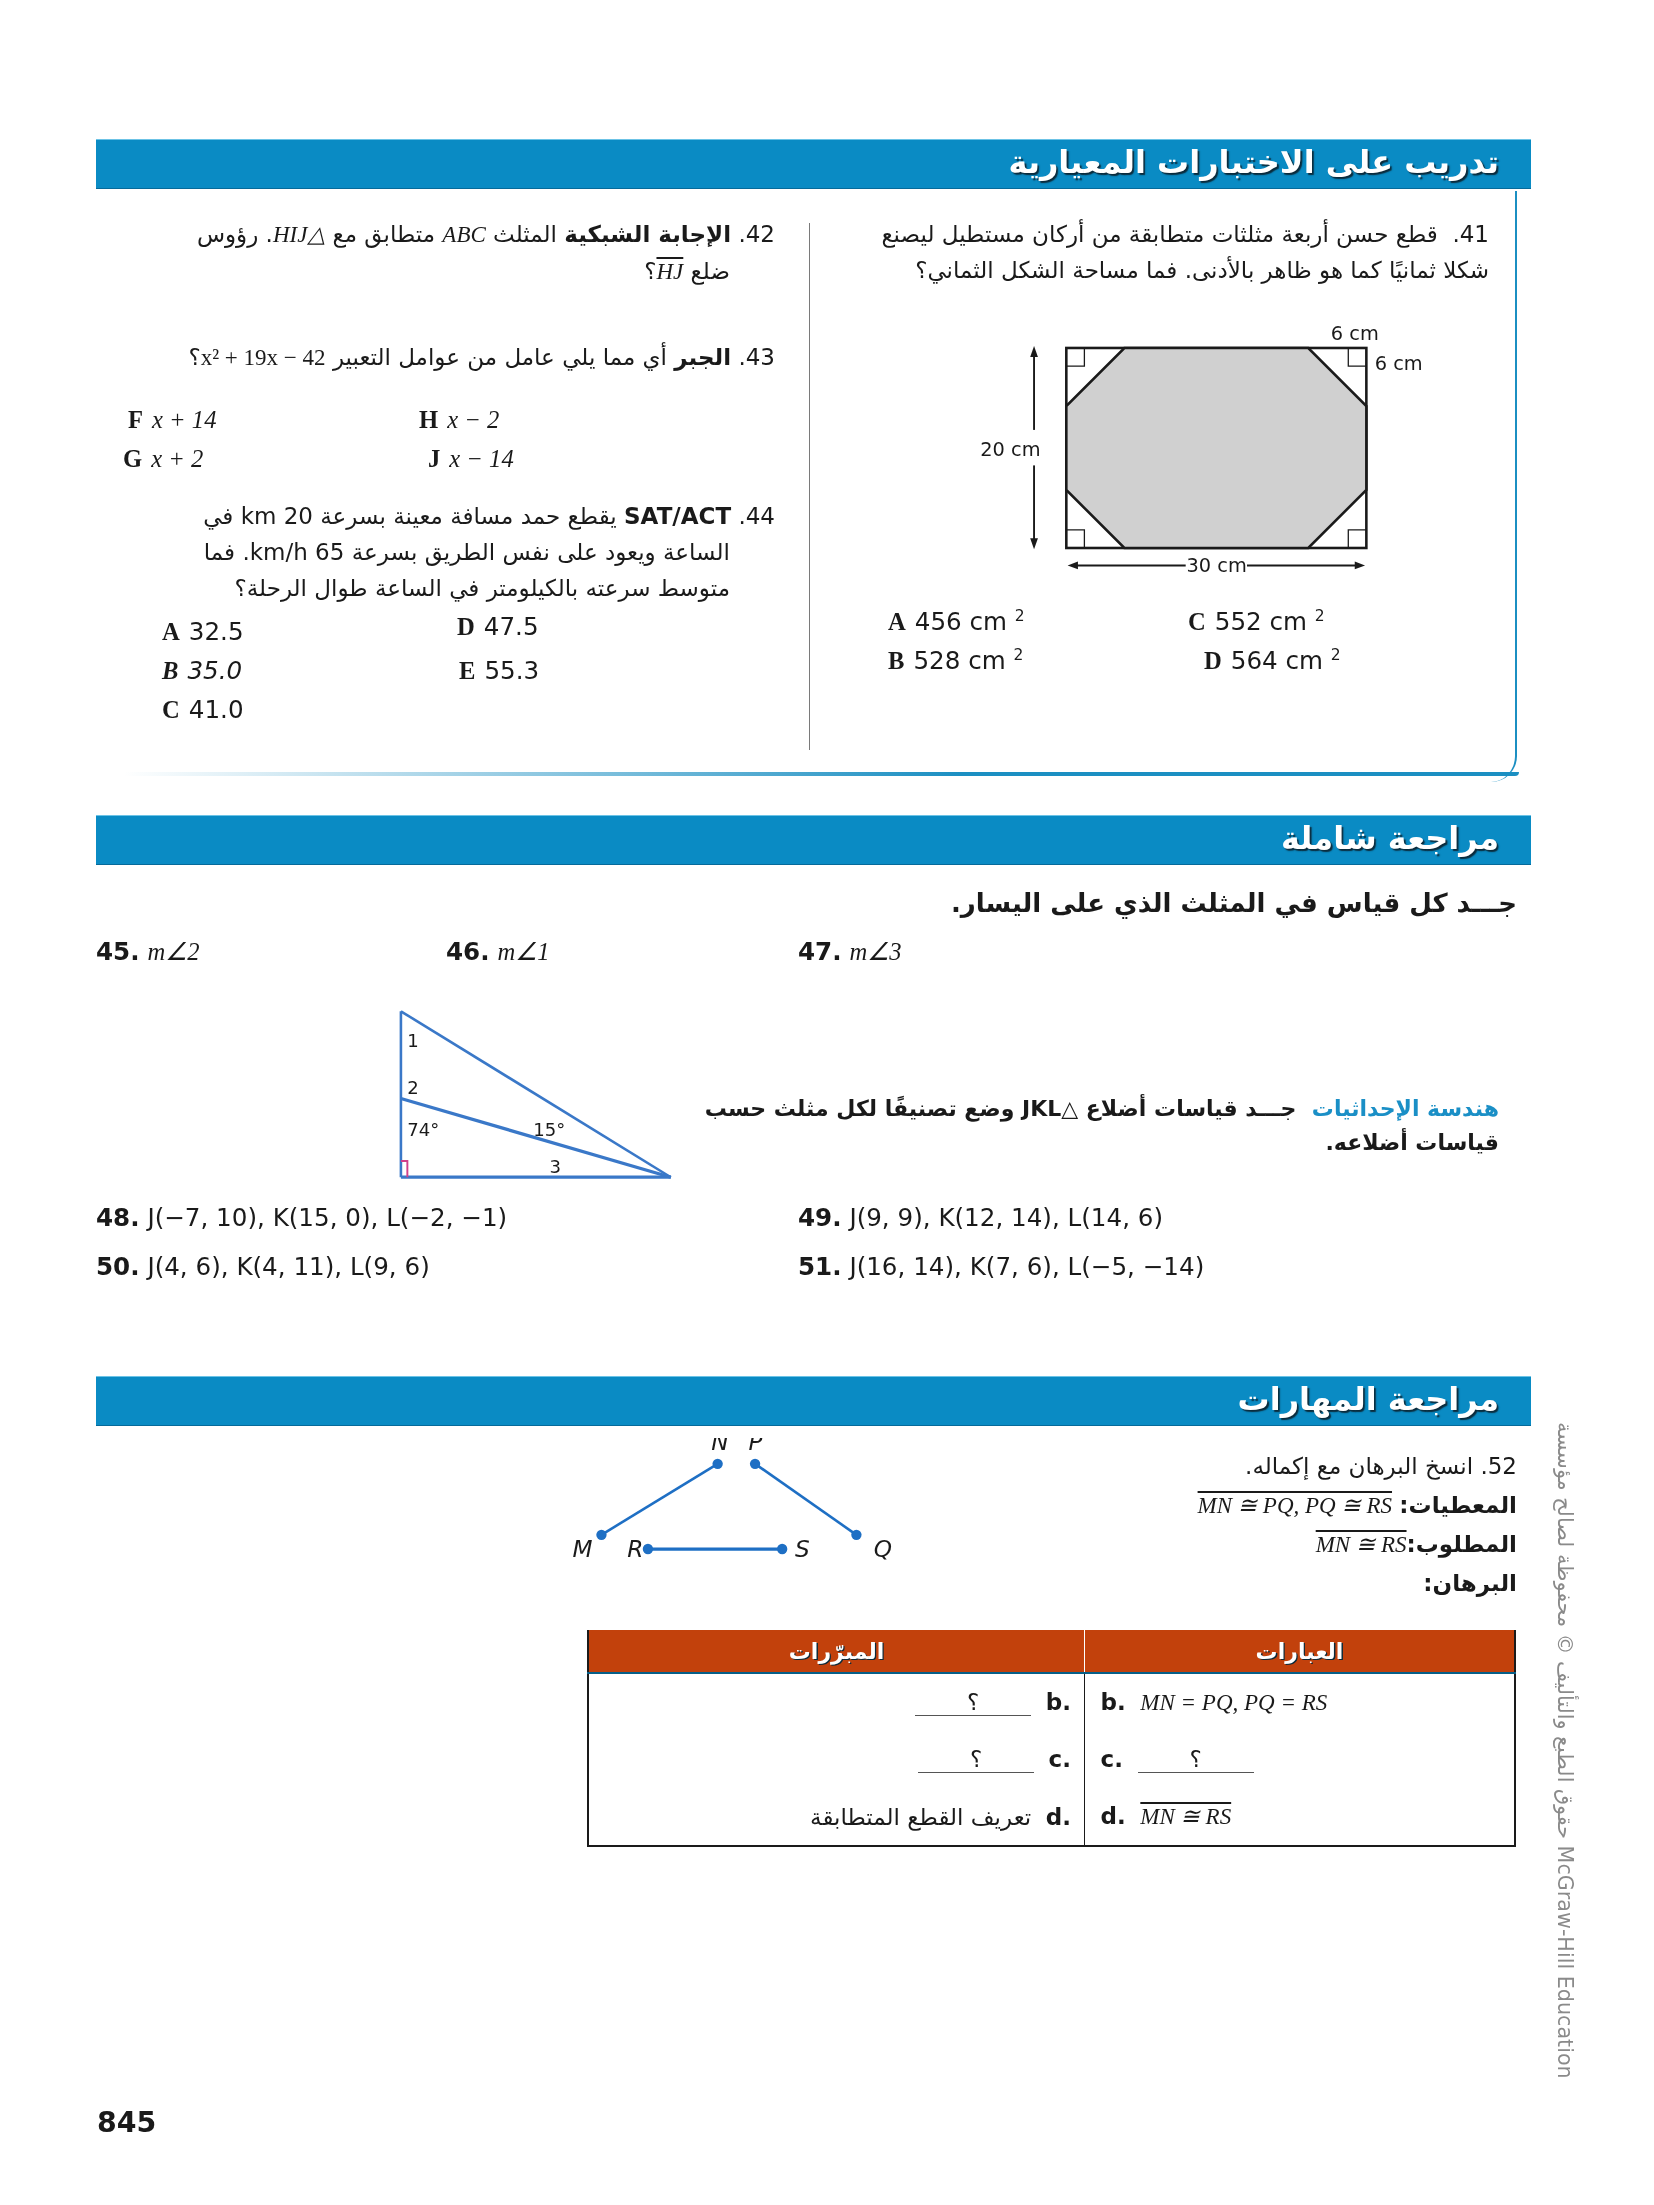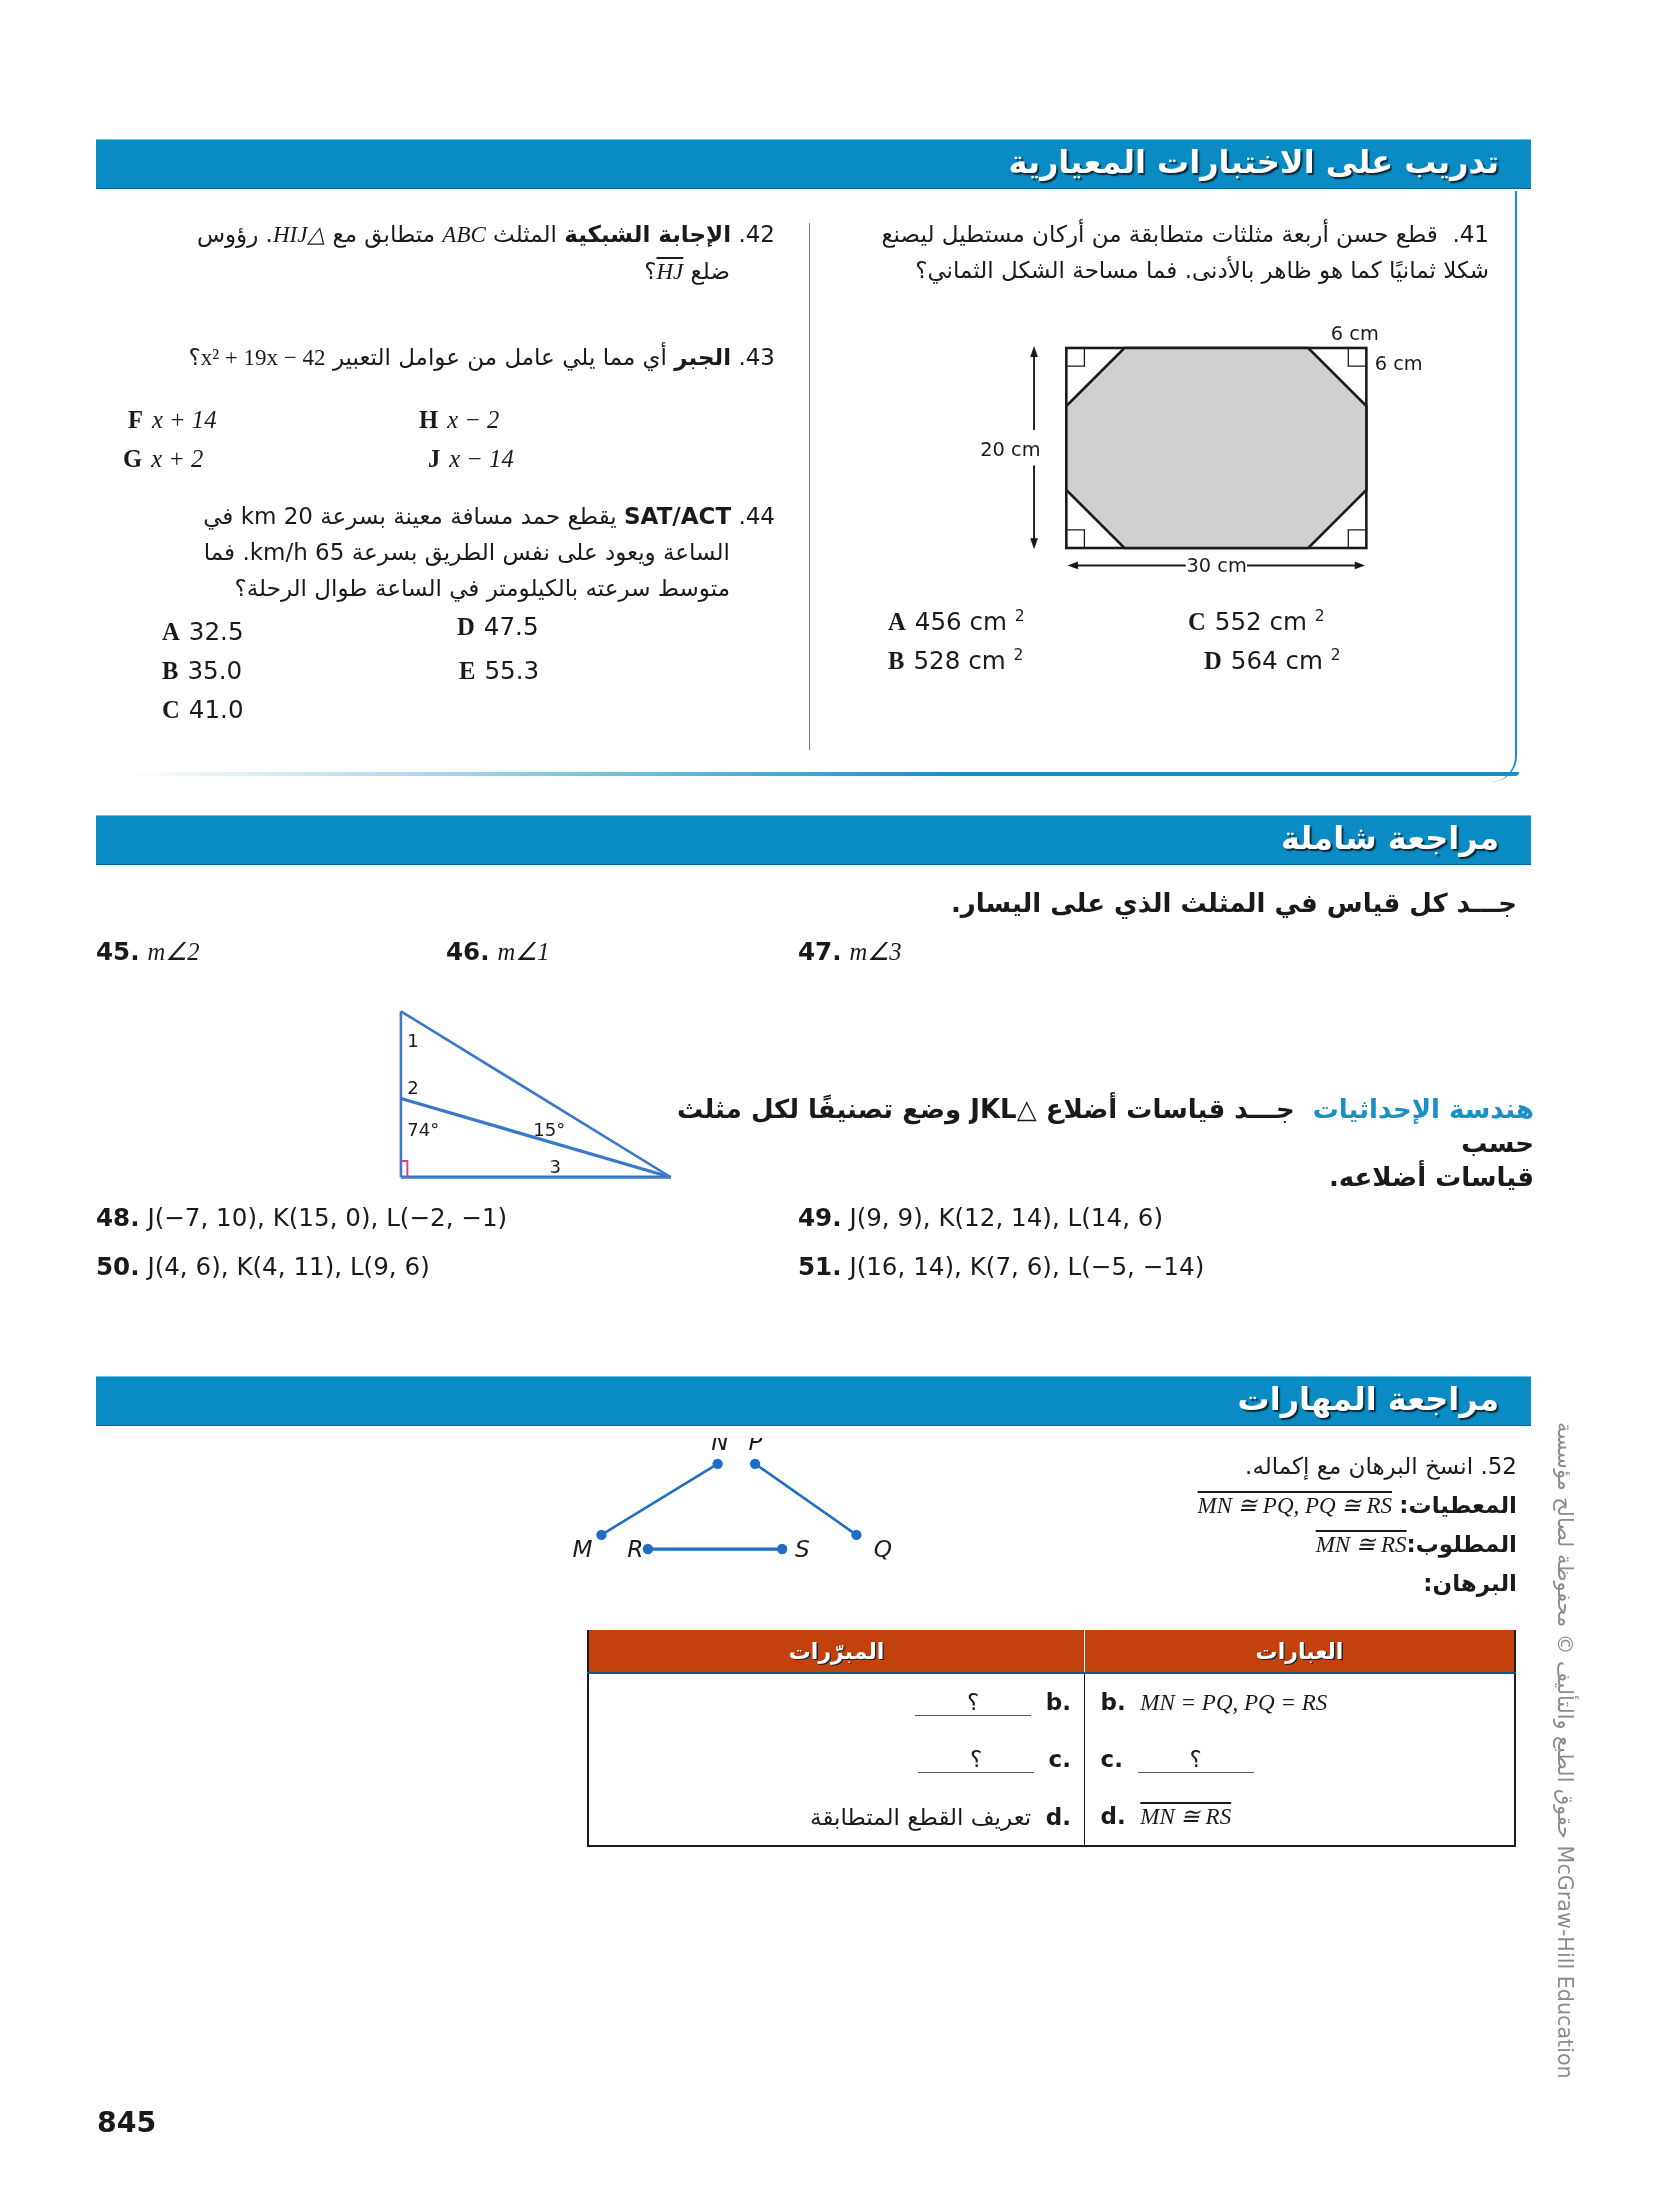--- a/index.html
+++ b/index.html
@@ -115,21 +115,21 @@
 <div class="abs rtl q" style="left:129px; top:498px; width:646px;">
   <div>
     <span class="qnum">44.</span>
     <span class="qlabel">SAT/ACT</span>
     <span>يقطع حمد مسافة معينة بسرعة 20 km في</span>
   </div>
   <div style="padding-right:45px;">الساعة ويعود على نفس الطريق بسرعة 65 km/h. فما</div>
   <div style="padding-right:45px;">متوسط سرعته بالكيلومتر في الساعة طوال الرحلة؟</div>
 </div>
 <div class="choice" style="left:162px; top:617px;"><span class="letter">A</span><span>32.5</span></div>
-<div class="choice" style="left:162px; top:656px;"><span class="letter">B</span><span>35.0</span></div>
+<div class="choice" style="left:162px; top:656px;font-style:italic;"><span class="letter">B</span><span>35.0</span></div>
 <div class="choice" style="left:162px; top:695px;"><span class="letter">C</span><span>41.0</span></div>
 <div class="choice" style="left:457px; top:612px;"><span class="letter">D</span><span>47.5</span></div>
 <div class="choice" style="left:459px; top:656px;"><span class="letter">E</span><span>55.3</span></div>
 
 <div class="banner" style="top:815px;">
   <div class="banner-title">مراجعة شاملة</div>
 </div>
 
 <div class="heading-bold" style="right:137px; top:888px;">جـــد كل قياس في المثلث الذي على اليسار.</div>
 
@@ -143,21 +143,21 @@
   <line x1="20" y1="25" x2="438" y2="282" stroke="#3a78c8" stroke-width="4"></line>
   <line x1="20" y1="160" x2="438" y2="282" stroke="#3a78c8" stroke-width="5"></line>
   <polyline points="20,257 30,257 30,282" fill="none" stroke="#d0408a" stroke-width="3"></polyline>
   <text x="30" y="80" font-size="28" font-family="DejaVu Sans, sans-serif" fill="#1a1a1a">1</text>
   <text x="30" y="153" font-size="28" font-family="DejaVu Sans, sans-serif" fill="#1a1a1a">2</text>
   <text x="30" y="218" font-size="28" font-family="DejaVu Sans, sans-serif" fill="#1a1a1a">74°</text>
   <text x="225" y="218" font-size="28" font-family="DejaVu Sans, sans-serif" fill="#1a1a1a">15°</text>
   <text x="250" y="275" font-size="28" font-family="DejaVu Sans, sans-serif" fill="#1a1a1a">3</text>
 </svg>
 
-<div class="abs rtl" style="right:120px; top:1092px; width:892px; font-size:26px; font-weight:bold; line-height:34px;">
+<div class="abs rtl" style="right:155px; top:1092px; width:892px; font-size:22px; font-weight:bold; line-height:34px;">
   <div><span class="blue-term">هندسة الإحداثيات</span>&nbsp;&nbsp;<span>جـــد قياسات أضلاع △JKL وضع تصنيفًا لكل مثلث حسب</span></div>
   <div>قياسات أضلاعه.</div>
 </div>
 
 <div class="ex" style="left:96px; top:1203px;"><span class="n">48.</span><span>J(−7, 10), K(15, 0), L(−2, −1)</span></div>
 <div class="ex" style="left:798px; top:1203px;"><span class="n">49.</span><span>J(9, 9), K(12, 14), L(14, 6)</span></div>
 <div class="ex" style="left:96px; top:1252px;"><span class="n">50.</span><span>J(4, 6), K(4, 11), L(9, 6)</span></div>
 <div class="ex" style="left:798px; top:1252px;"><span class="n">51.</span><span>J(16, 14), K(7, 6), L(−5, −14)</span></div>
 
 <div class="banner" style="top:1376px;">

